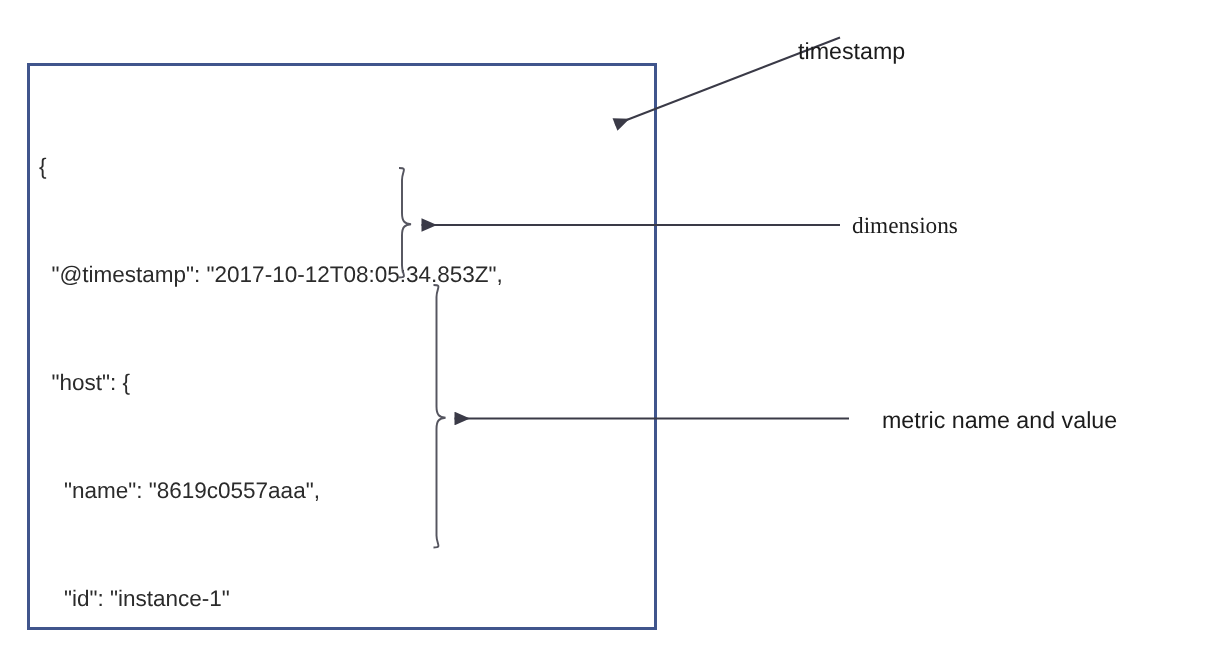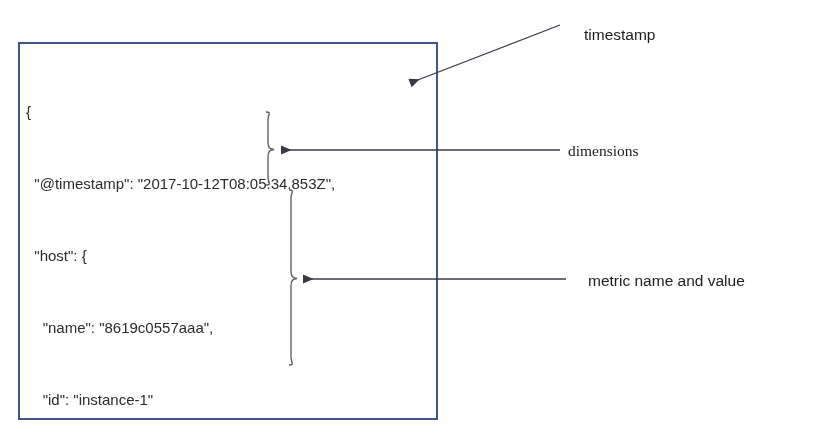--- a/index.html
+++ b/index.html
@@ -60,21 +60,21 @@
 
   
   .anno-label {
     position: absolute;
     font-family: "Liberation Sans", sans-serif;
     font-size: 15.5px;
     color: #1c1c1c;
     white-space: nowrap;
     line-height: 18px;
   }
-  #label-timestamp { left: 584px; top: 26px; }
+  #label-timestamp { left: 532px; top: 26px; }
   #label-dimensions { left: 568px; top: 142px; font-family: Liberation Serif, serif; }
   #label-metric { left: 588px; top: 272px; text-align: right; }
 
   
   #overlay {
     position: absolute;
     left: 0; top: 0;
     width: 817px;
     height: 437px;
     pointer-events: none;

